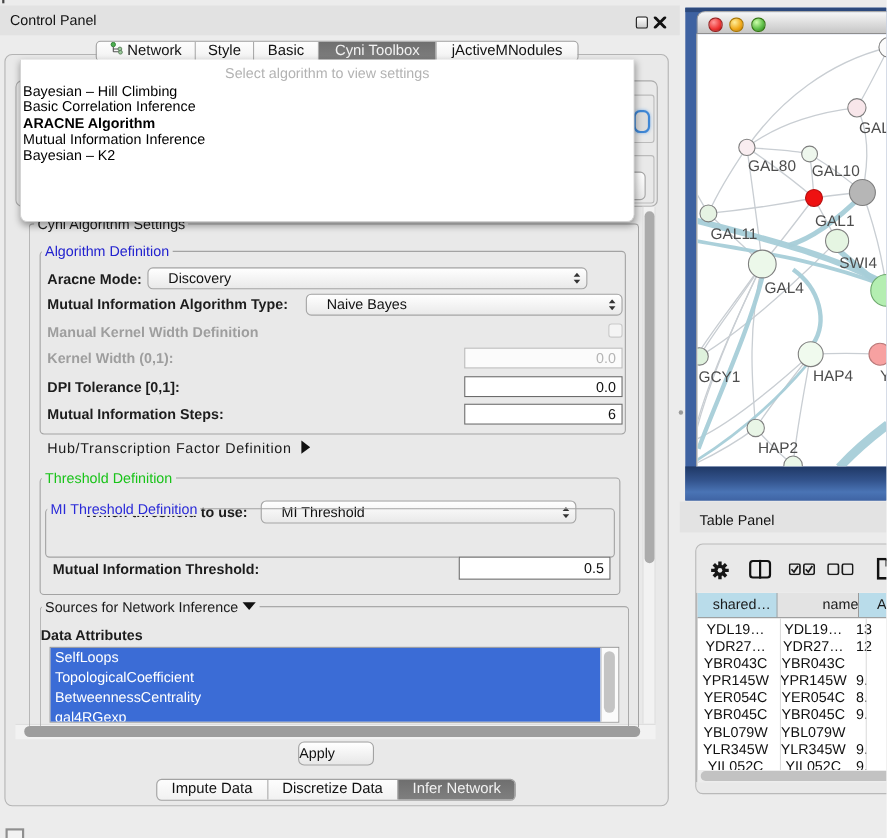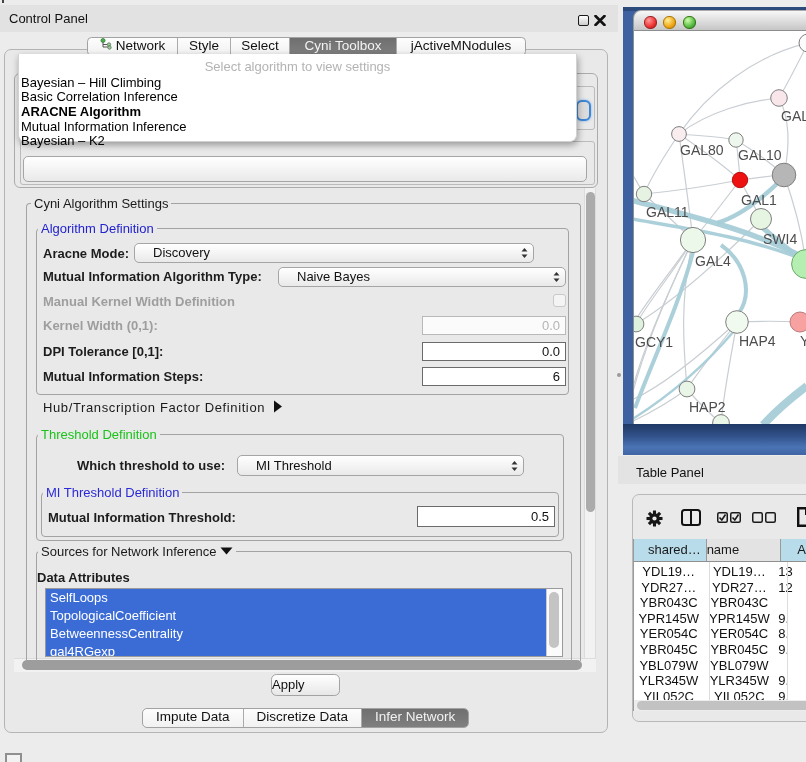--- a/index.html
+++ b/index.html
@@ -90,21 +90,21 @@
   <div class="gt" style="left:1px;color:#19c319">Threshold Definition</div>
 </div>
 <div class="lbl" style="left:77px;top:459px">Which threshold to use:</div>
 <div class="combo" style="left:237px;top:455px;width:287px;height:21px">
       <span>MI Threshold</span>
 <svg class="chev" viewBox="0 0 7 10">
         <path d="M3.5 0 L6.5 3.6 H0.5 Z" fill="#333"></path>
         <path d="M3.5 10 L6.5 6.4 H0.5 Z" fill="#333"></path>
       </svg>
     </div>
-<div class="grp" style="left:41px;top:492px;width:516px;height:43px">
+<div class="grp" style="left:41px;top:462px;width:516px;height:43px">
   <div class="gt" style="left:1px;color:#2a2ad8">MI Threshold Definition</div>
 </div>
 <div class="lbl" style="left:48px;top:511px">Mutual Information Threshold:</div>
 <div class="tf" style="left:417px;top:506px;width:138px;height:21px;line-height:19px">0.5</div>
 
 <div class="grp" style="left:36px;top:551px;width:534px;height:109px;border-bottom:none;border-radius:4px 4px 0 0">
   <div class="gt" style="left:1px;color:#1a1a1a">Sources for Network Inference <svg width="13" height="8" viewBox="0 0 13 8" style="vertical-align:1px">
           <path d="M0.5 0.5 L12.5 0.5 L6.5 7.5 Z" fill="#111"></path>
         </svg></div>
 </div>
@@ -125,26 +125,26 @@
 </div>
 
 <div class="seg" style="left:87px;top:37px;height:16.5px;border-radius:4.5px">
   <div style="width:90px"><svg width="12" height="12" viewBox="0 0 12 12" style="margin-right:4px">
           <circle cx="3" cy="2.5" r="2" fill="#4caf50" stroke="#2e7d32" stroke-width=".8"></circle>
           <path d="M3 4.5 L3 9 M3 9 L8 9 M3 6.5 L7.5 6.5" stroke="#555" stroke-width="1"></path>
           <circle cx="9" cy="6.5" r="1.7" fill="#9ccc9c" stroke="#557755" stroke-width=".8"></circle>
           <circle cx="9.5" cy="9.5" r="1.7" fill="#9ccc9c" stroke="#557755" stroke-width=".8"></circle>
         </svg>Network</div>
   <div style="width:53px">Style</div>
-  <div style="width:59px">Select</div>
+  <div style="width:59px">Basic</div>
   <div class="sel" style="width:107px">Cyni Toolbox</div>
   <div style="width:128px">jActiveMNodules</div>
 </div>
 
-<div class="ab" style="left:18px;top:53.5px;width:559px;height:88px;background:#fff;border:1px solid #d2d2d2;border-top:none;border-radius:0 0 7px 7px;box-shadow:1px 3px 7px rgba(0,0,0,0.35);box-sizing:border-box">
+<div class="ab" style="left:18px;top:53.5px;width:559px;height:148px;background:#fff;border:1px solid #d2d2d2;border-top:none;border-radius:0 0 7px 7px;box-shadow:1px 3px 7px rgba(0,0,0,0.35);box-sizing:border-box">
   <div style="text-align:center;font:13px 'Liberation Sans',sans-serif;color:#b3b3b3;padding-top:6px;line-height:14px">Select algorithm to view settings</div>
   <div style="padding-top:2px">
     <div class="ditem">Bayesian – Hill Climbing</div>
     <div class="ditem">Basic Correlation Inference</div>
     <div class="ditem" style="font-weight:bold">ARACNE Algorithm</div>
     <div class="ditem">Mutual Information Inference</div>
     <div class="ditem">Bayesian – K2</div>
   </div>
 </div>
 
@@ -263,21 +263,21 @@
 <rect x="13.75" y="0.75" width="9.5" height="9.5" rx="1.5" fill="none" stroke="#1a1a1a" stroke-width="1.5"></rect>
     </svg>
 <svg class="ab" style="left:797px;top:507px" width="16" height="20" viewBox="0 0 16 20">
 <path d="M1.2 1.2 H9 L14.8 7 V18.8 H1.2 Z" fill="none" stroke="#111" stroke-width="2.4"></path>
 <path d="M9 1.2 V7 H14.8" fill="none" stroke="#111" stroke-width="2"></path>
     </svg>
 
 <div class="ab" style="left:633px;top:539px;width:173px;height:172px;border-left:1px solid #9a9a9a;background:#fff;box-sizing:border-box;overflow:hidden">
   <div style="display:flex;height:23px;border-bottom:1px solid #8f8f8f;box-sizing:border-box;font:13px 'Liberation Sans',sans-serif;color:#1a1a1a">
     <div style="width:75px;background:#b9dcea;border-right:1px solid #9a9a9a;text-align:center;line-height:22px;box-sizing:border-box;padding-left:9px">shared…</div>
-    <div style="width:77.5px;background:#e3e3e3;border-right:1px solid #9a9a9a;text-align:left;line-height:22px;box-sizing:border-box">name</div>
+    <div style="width:77.5px;background:#e3e3e3;border-right:1px solid #9a9a9a;text-align:right;line-height:22px;box-sizing:border-box">name</div>
     <div style="flex:1;background:#b9dcea;line-height:22px;padding-left:16px">A</div>
   </div>
   <div style="position:relative;padding-top:2px">
     <div class="ab" style="left:74.5px;top:0;width:1px;height:139px;background:#dcdcdc"></div>
     <div class="ab" style="left:152.5px;top:0;width:1px;height:139px;background:#dcdcdc"></div>
     <div class="trow">
           <div class="c1">YDL19…</div>
           <div class="c2">YDL19…</div>
           <div class="c3">13</div>
         </div>

